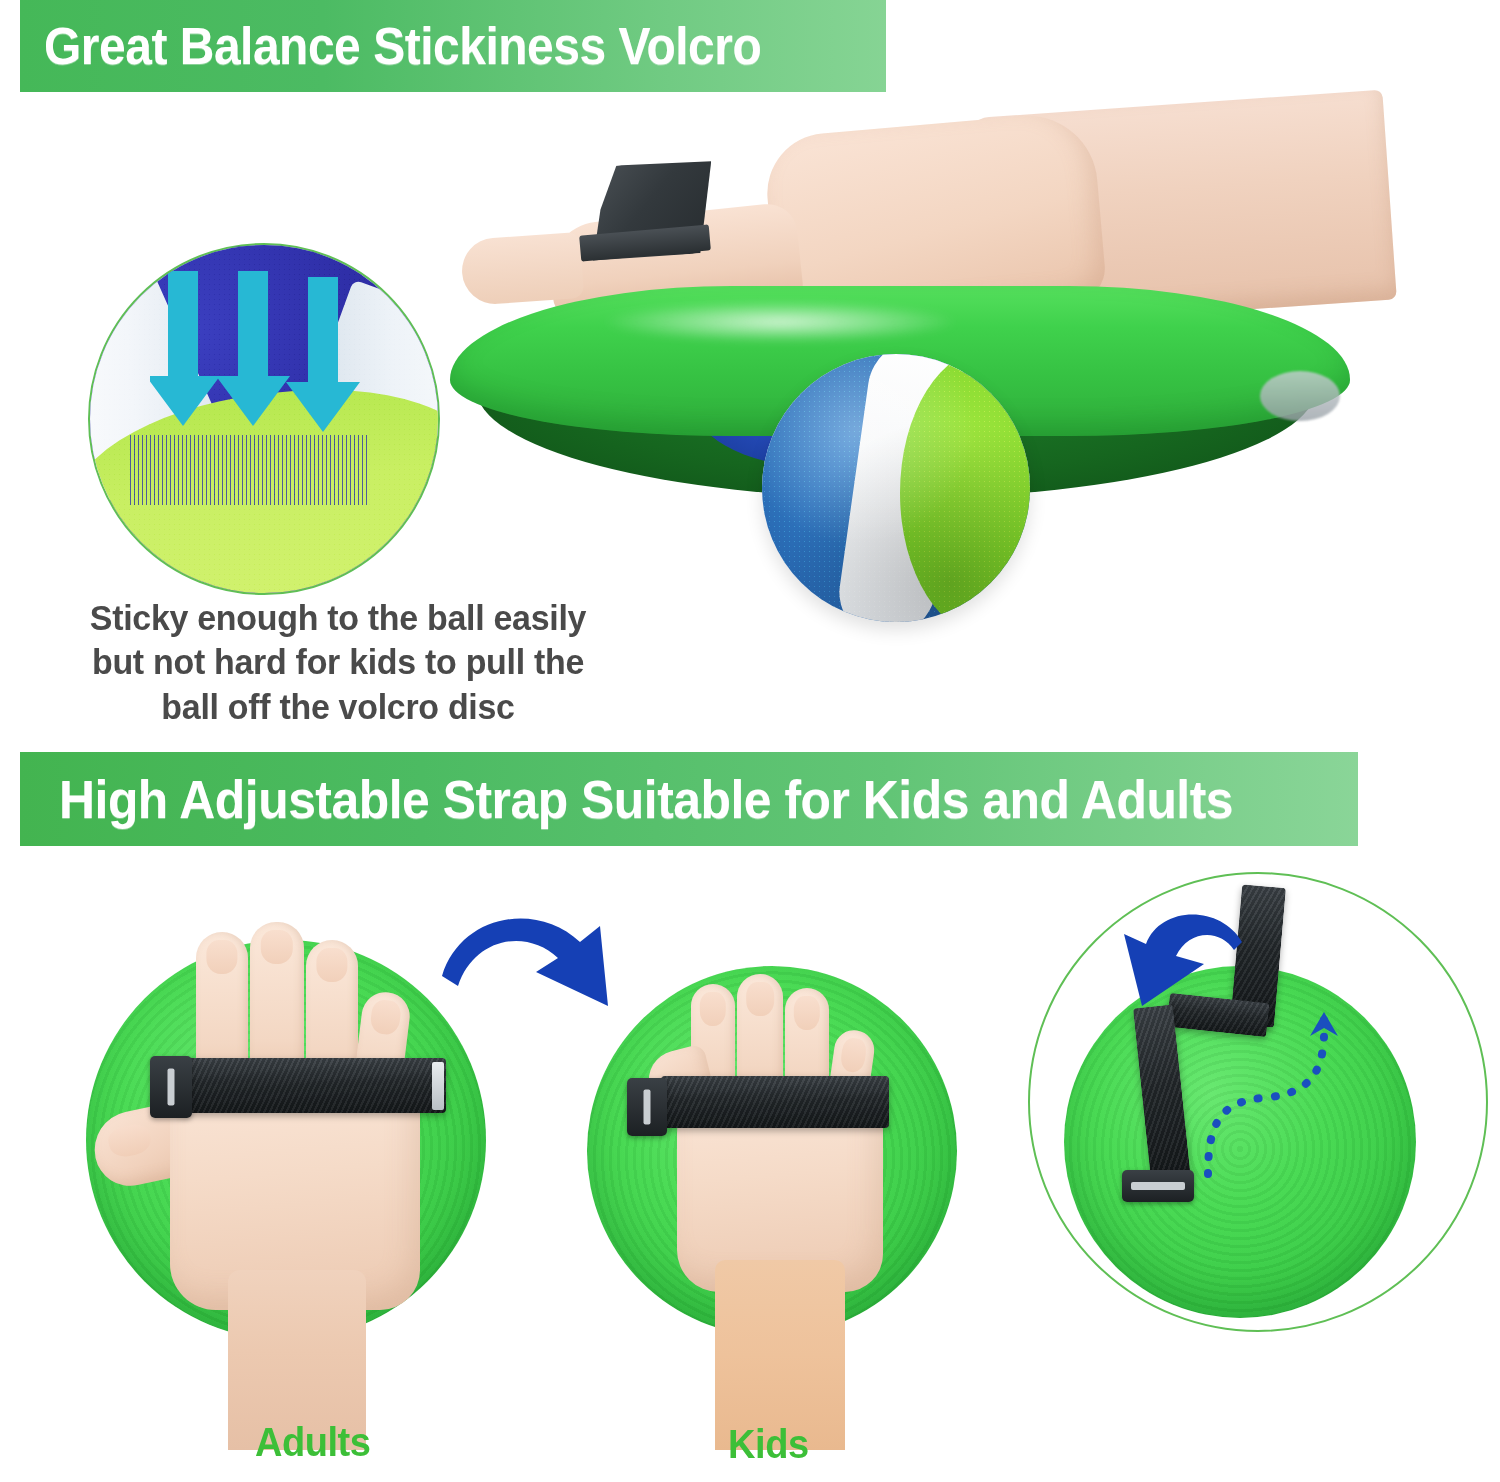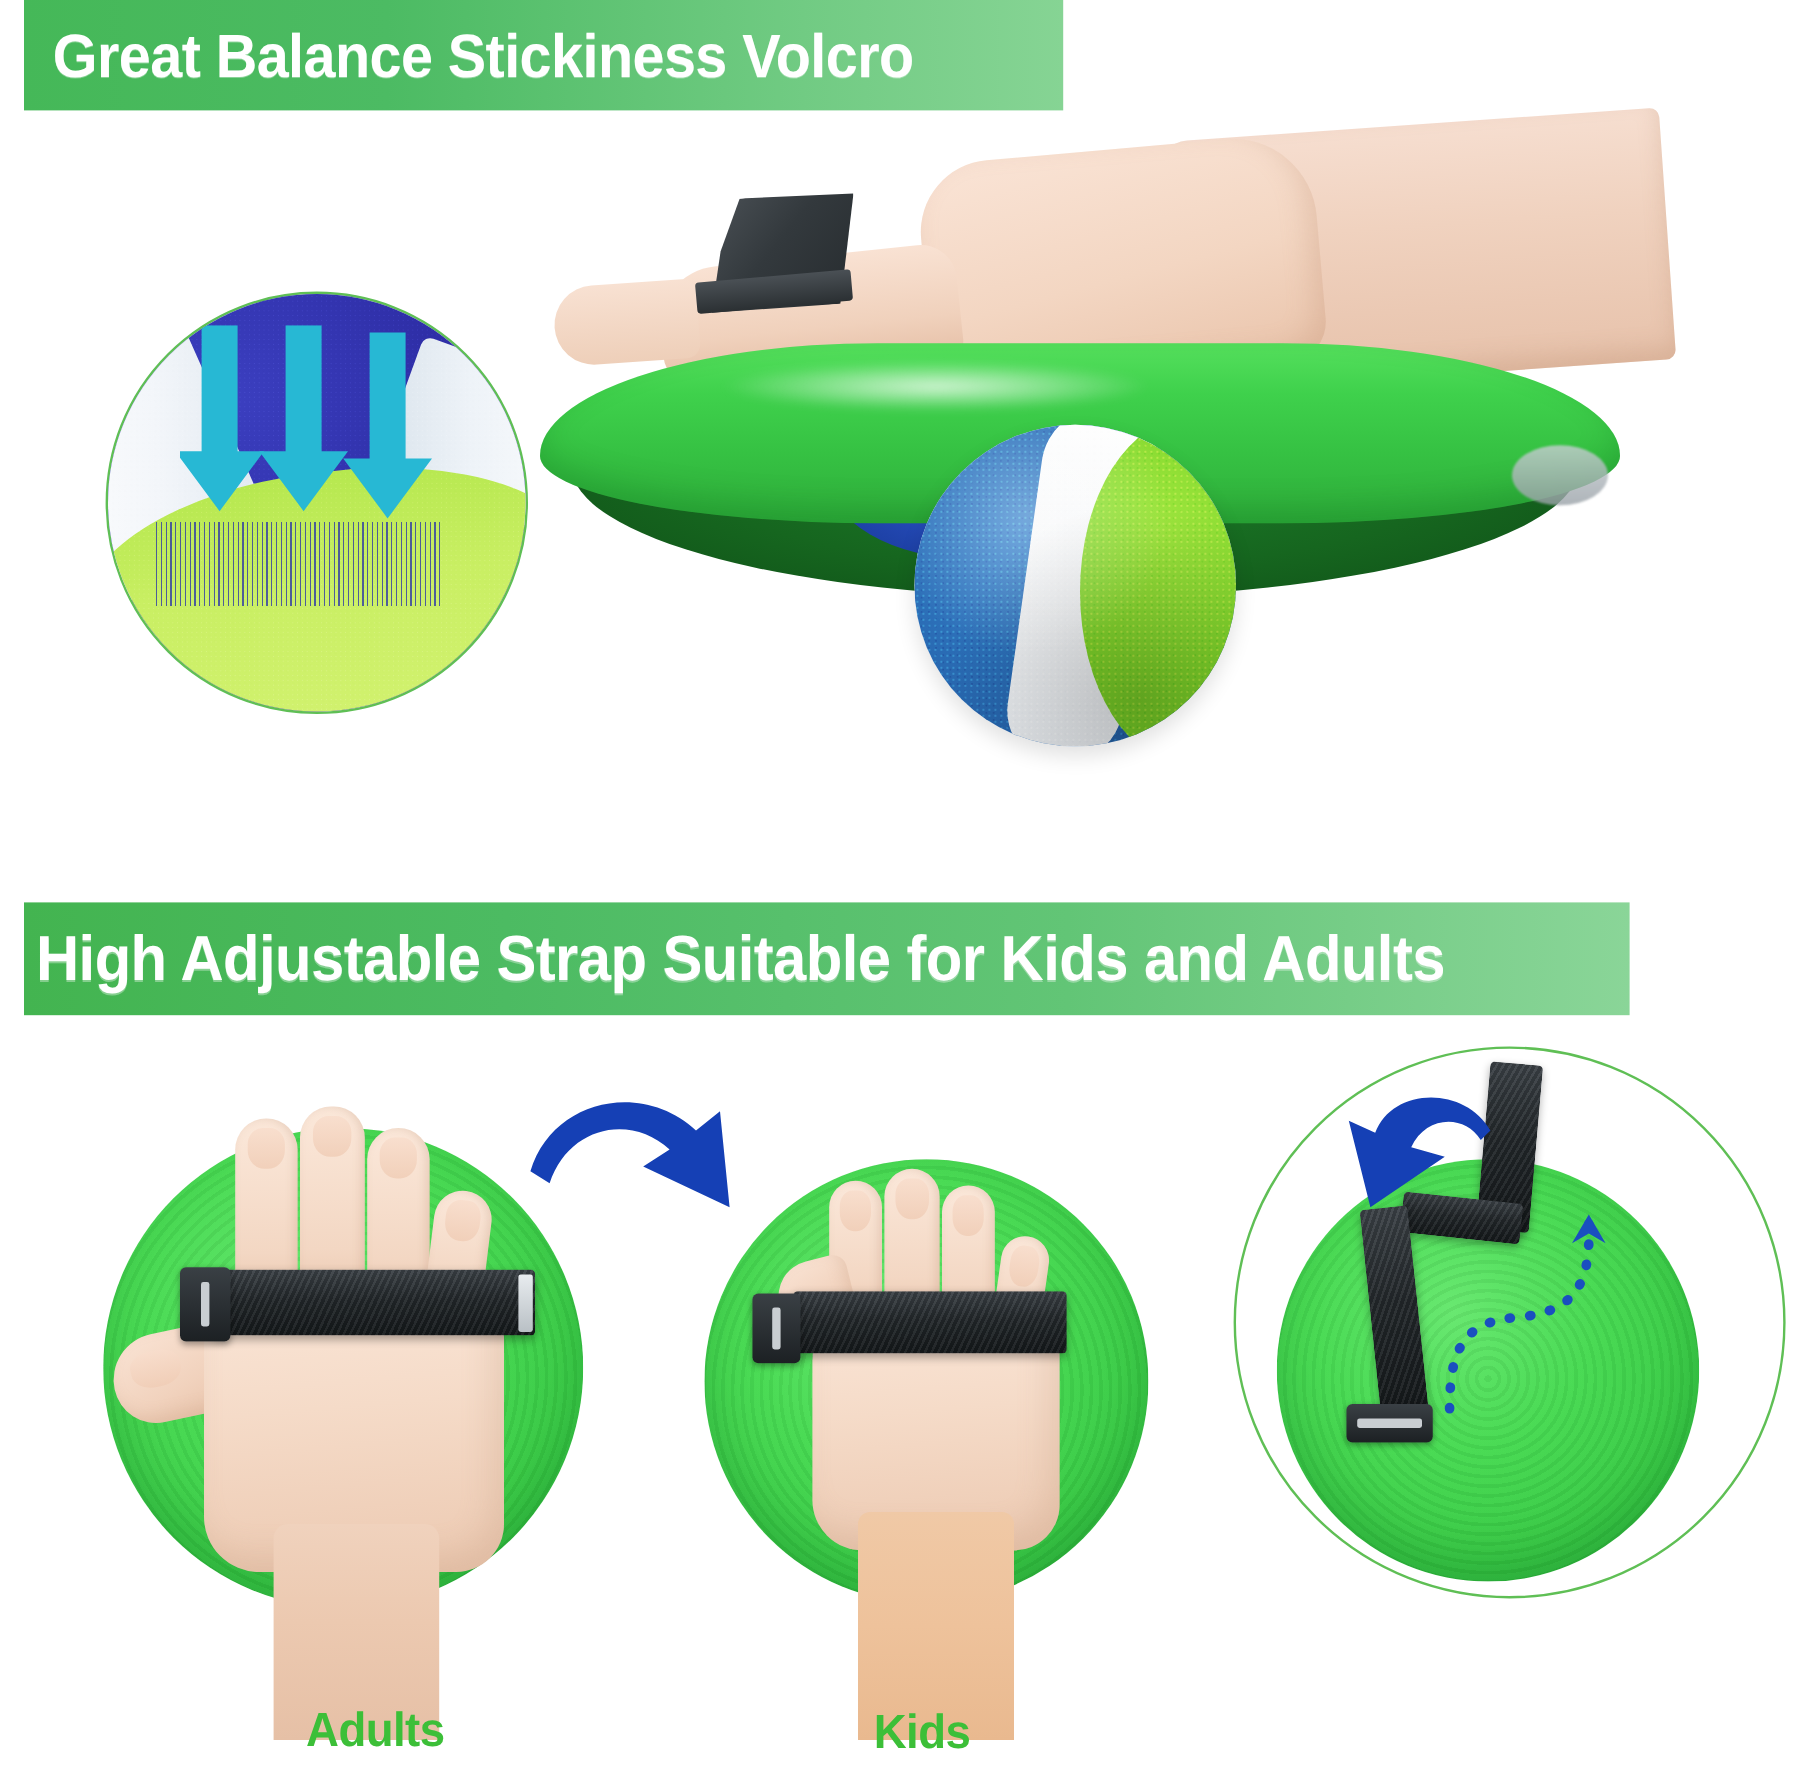--- a/index.html
+++ b/index.html
@@ -19,21 +19,21 @@
     box-sizing:border-box;
   }
   #banner-top{
     left:0;top:0;width:866px;height:92px;
     background:linear-gradient(90deg,#45b858 0%,#4cbb63 35%,#71cb83 75%,#86d494 100%);
     padding-left:24px;
   }
   #banner-mid{
     left:0;top:752px;width:1338px;height:94px;
     background:linear-gradient(90deg,#43b450 0%,#4cbb62 30%,#62c576 65%,#8ad598 100%);
-    padding-left:10px;
+    padding-left:39px;
   }
   .banner-text{
     color:#ffffff;
     font-weight:bold;
     font-size:51px;
     letter-spacing:-0.5px;
     line-height:1;
     transform:scaleX(0.94);
     transform-origin:left center;
     white-space:nowrap;
@@ -342,20 +342,25 @@
 
     <div class="ball">
       <div class="b-blue"></div>
       <div class="b-white"></div>
       <div class="b-green"></div>
       <div class="b-grain"></div>
       <div class="b-shade"></div>
     </div>
   </div>
 
+  <div id="caption">
+    <div>Sticky enough to the ball easily</div>
+    <div>but not hard for kids to pull the</div>
+    <div>ball off the volcro disc</div>
+  </div>
 
   <div class="banner" id="banner-mid">
     <span class="banner-text">High Adjustable Strap Suitable for Kids and Adults</span>
   </div>
 
   <div class="panel" id="panel-adults">
     <div class="disc-top"></div>
     <div class="hand2">
       <div class="h-finger" style="left:116px;top:-8px;width:52px;height:160px;">
         <div class="h-nail"></div>

